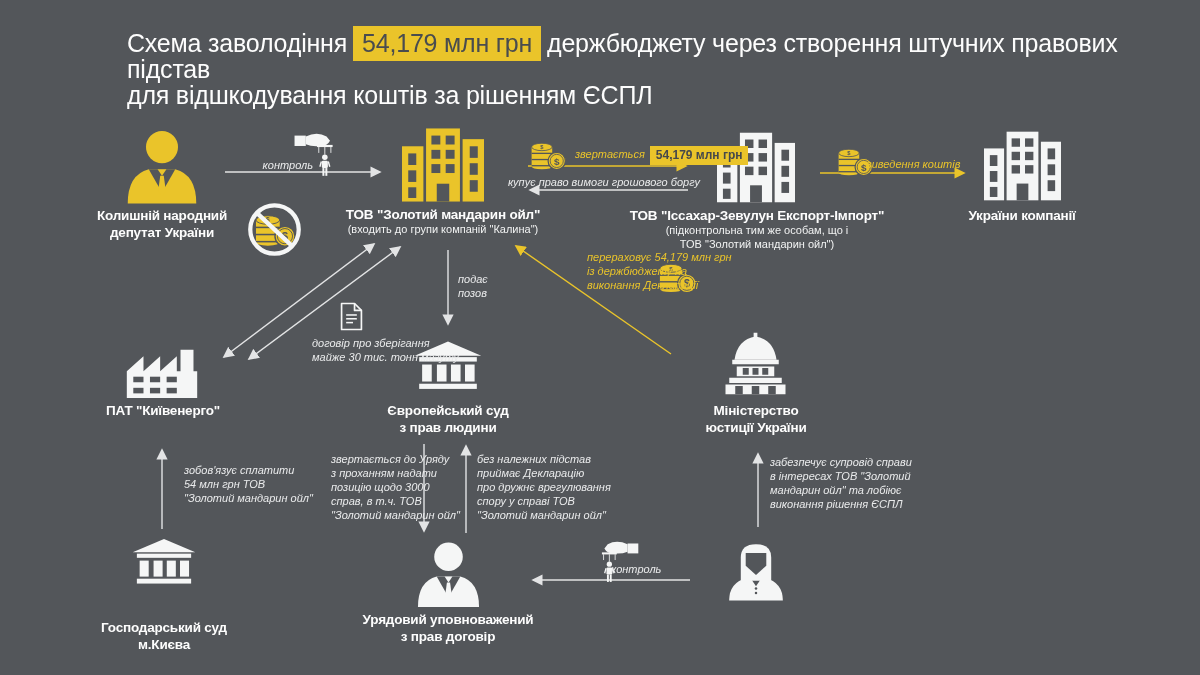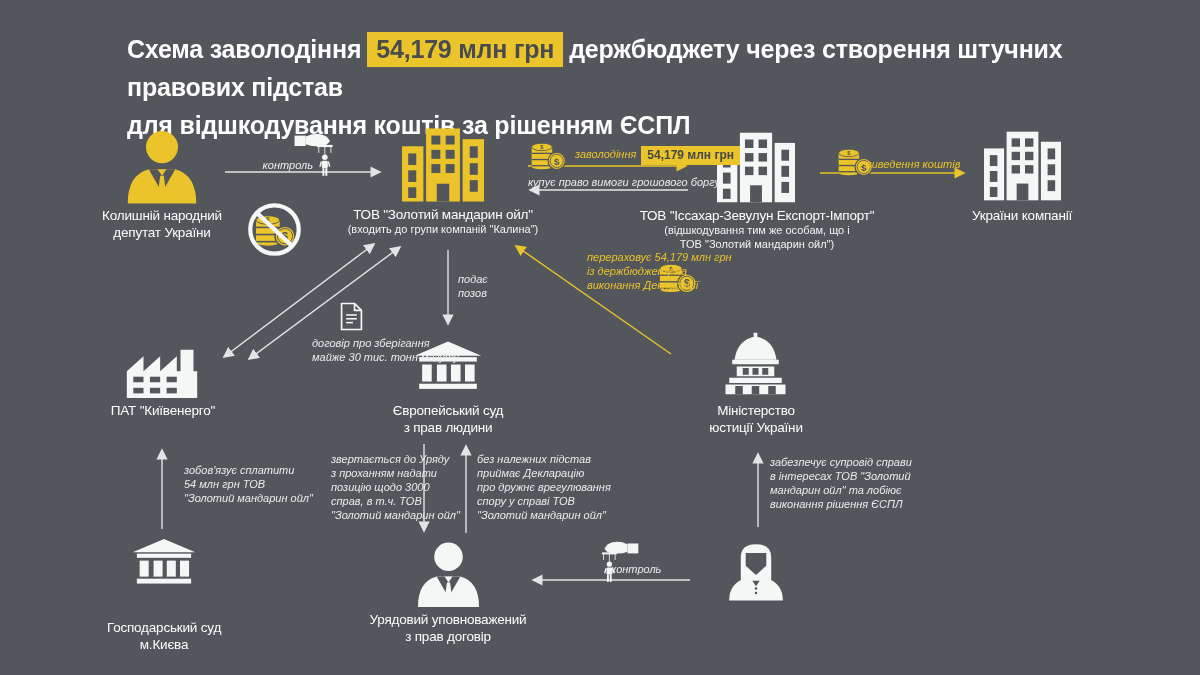--- a/index.html
+++ b/index.html
@@ -3,43 +3,43 @@
 <meta charset="utf-8">
 <style>
   html,body{margin:0;padding:0;background:#3a3d40;}
   .canvas{
     position:relative;width:1200px;height:675px;overflow:hidden;
     background:#53565a;--bg:#53565a;
     font-family:"Liberation Sans",sans-serif;color:#fff;
   }
   .title{
     position:absolute;left:127px;top:30px;width:1000px;
-    font-size:25px;line-height:38px;font-weight:bold;color:#fdfdfd;
+    font-size:25px;line-height:26px;font-weight:normal;color:#fdfdfd;
     letter-spacing:-0.2px;
   }
   .title .hl{
     background:#eac42a;color:#494c4f;padding:3px 9px 4px;margin:0 6px;
   }
   .node-label{
     position:absolute;transform:translateX(-50%);text-align:center;
-    font-size:13.5px;line-height:17px;font-weight:normal;color:#fdfdfd;
+    font-size:13.5px;line-height:17px;font-weight:bold;color:#fdfdfd;
     white-space:pre-line;letter-spacing:-0.2px;width:260px;
   }
   .node-sub{
     position:absolute;transform:translateX(-50%);text-align:center;
     font-size:11px;line-height:13.5px;font-weight:normal;color:#f2f3f3;
     white-space:pre-line;width:260px;
   }
   .note{
     position:absolute;font-style:italic;font-size:11px;line-height:14px;
     color:#eaebec;white-space:pre-line;
   }
   .note.yellow{color:#eac42a;}
   .note.right{text-align:right;}
-  .note.center{transform:translateX(-50%);text-align:center;margin-left:20px;}
+  .note.center{transform:translateX(-50%);text-align:center;}
   .amount-chip{
     display:inline-block;background:#eac42a;color:#45484b;
     font-style:normal;font-weight:bold;font-size:12px;
     padding:2px 6px 3px;margin-left:5px;vertical-align:middle;
   }
   .icon{position:absolute;}
   .icon.yellow{color:#eac42a;}
   .icon.white{color:#f5f6f6;}
   .icon.flip{transform:scaleX(-1);}
   svg text{font-family:"Liberation Sans",sans-serif;}
@@ -236,35 +236,35 @@
     </svg>
   <svg class="icon white flip" style="left:588px;top:541px" width="51" height="43">
       <use href="#sym-puppet"></use>
     </svg>
 
   <div class="node-label" style="left:162px;top:207px">Колишній народний
 депутат України</div>
   <div class="node-label" style="left:443px;top:206px">ТОВ "Золотий мандарин ойл"</div>
   <div class="node-sub" style="left:443px;top:223px">(входить до групи компаній "Калина")</div>
   <div class="node-label" style="left:757px;top:207px">ТОВ "Іссахар-Зевулун Експорт-Імпорт"</div>
-  <div class="node-sub" style="left:757px;top:224px">(відшкодування тим же особам, що і
+  <div class="node-sub" style="left:757px;top:224px">(підконтрольна тим же особам, що і
 ТОВ "Золотий мандарин ойл")</div>
   <div class="node-label" style="left:1022px;top:207px">України компанії</div>
   <div class="node-label" style="left:163px;top:402px">ПАТ "Київенерго"</div>
   <div class="node-label" style="left:448px;top:402px">Європейський суд
 з прав людини</div>
   <div class="node-label" style="left:756px;top:402px">Міністерство
 юстиції України</div>
   <div class="node-label" style="left:164px;top:619px">Господарський суд
 м.Києва</div>
   <div class="node-label" style="left:448px;top:611px">Урядовий уповноважений
 з прав договір</div>
 
   <div class="note right" style="left:243px;top:158px;width:70px">контроль</div>
-  <div class="note yellow" style="left:575px;top:146px"><span>заволодіння</span><span class="amount-chip">54,179 млн грн</span></div>
+  <div class="note yellow" style="left:575px;top:146px"><span>звертається</span><span class="amount-chip">54,179 млн грн</span></div>
   <div class="note center" style="left:604px;top:175px">купує право вимоги грошового боргу</div>
   <div class="note yellow" style="left:866px;top:157px">виведення коштів</div>
   <div class="note" style="left:312px;top:336px">договір про зберігання
 майже 30 тис. тонн мазуту</div>
   <div class="note" style="left:458px;top:272px">подає
 позов</div>
   <div class="note yellow" style="left:587px;top:250px">перераховує 54,179 млн грн
 із держбюджету на
 виконання Декларації</div>
   <div class="note" style="left:184px;top:463px">зобов'язує сплатити

